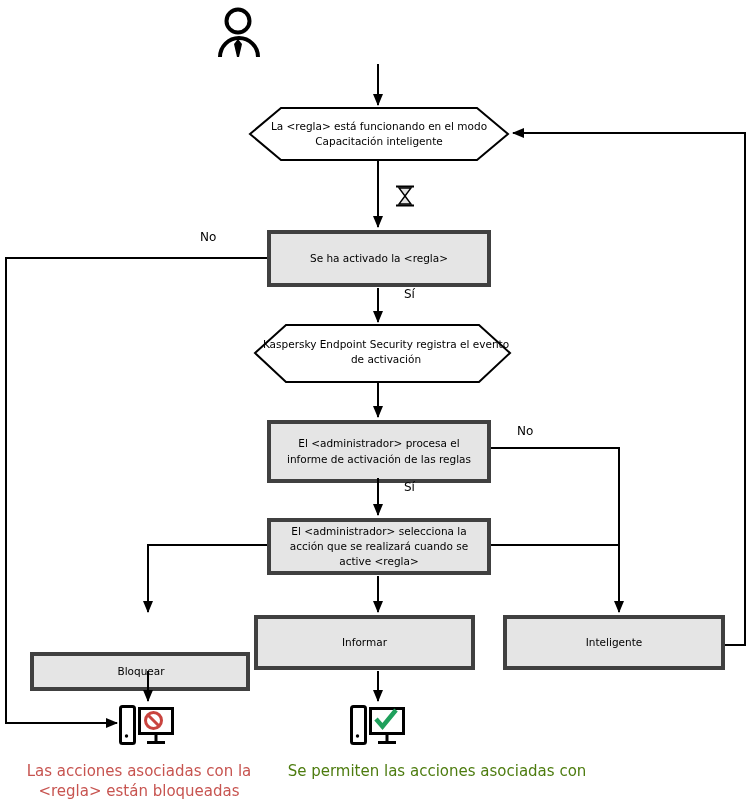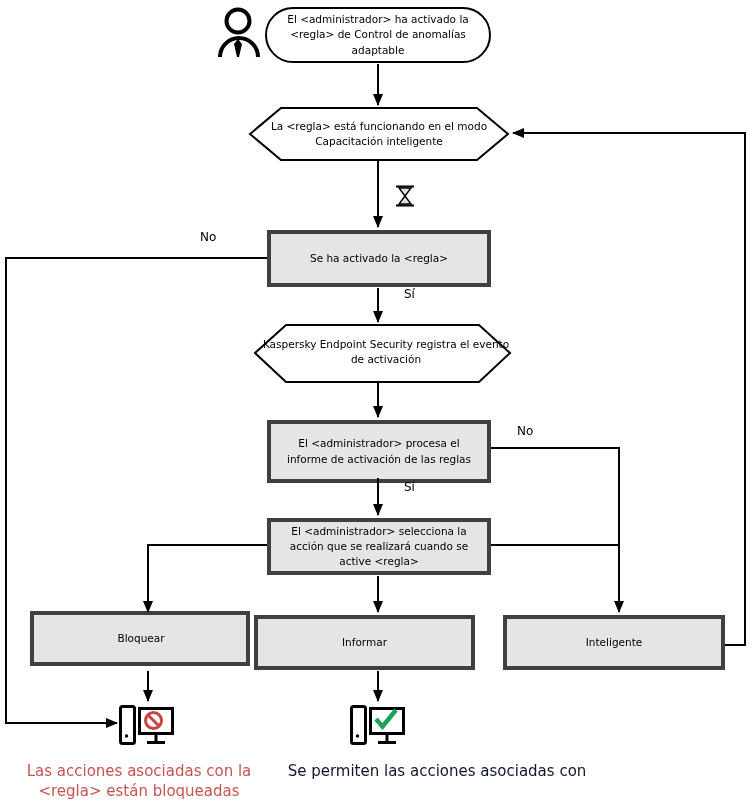--- a/index.html
+++ b/index.html
@@ -9,37 +9,36 @@
         text-align:center;font-size:10.5px;line-height:1.45;box-sizing:border-box;
         z-index:1;padding:2px 10px;}
   .rect{border:4px solid #404040;background:#e5e5e5;}
   .stadium{border:2px solid #000;background:#fff;border-radius:28px;padding:2px 16px;}
   .hextext{z-index:3;padding:0;}
   .edge-label{position:absolute;font-size:12px;z-index:3;}
   .train-label{position:absolute;font-size:15px;z-index:3;white-space:nowrap;}
   .caption{position:absolute;text-align:center;font-size:15px;line-height:1.35;z-index:3;}
   .caption span{display:block;}
   .caption.blocked{color:#c75450;}
-  .caption.allowed{color:#0f172a;}
+  .caption.allowed{color:#4d7c0f;}
   svg.layer{position:absolute;left:0;top:0;z-index:2;pointer-events:none;}
 </style>
 </head>
 <body>
 
 <div class="stage">
 
-  <div class="node stadium" style="left:265px;top:7px;width:226px;height:56px;">El &lt;administrador&gt; ha activado la &lt;regla&gt; de Control de anomalías adaptable</div>
 
   <div class="node rect" style="left:267px;top:230px;width:224px;height:57px;">Se ha activado la &lt;regla&gt;</div>
 
   <div class="node rect" style="left:267px;top:420px;width:224px;height:63px;">El &lt;administrador&gt; procesa el informe de activación de las reglas</div>
 
   <div class="node rect" style="left:267px;top:518px;width:224px;height:57px;">El &lt;administrador&gt; selecciona la acción que se realizará cuando se active &lt;regla&gt;</div>
 
-  <div class="node rect" style="left:30px;top:611px;width:220px;height:55px;padding-left:12px;">Bloquear</div>
+  <div class="node rect" style="left:30px;top:652px;width:220px;height:39px;padding-left:12px;">Bloquear</div>
 
   <div class="node rect" style="left:254px;top:615px;width:221px;height:55px;">Informar</div>
 
   <div class="node rect" style="left:503px;top:615px;width:222px;height:55px;">Inteligente</div>
 
   <svg class="layer" width="753" height="812" viewBox="0 0 753 812">
     <defs>
       <marker id="arr" markerUnits="userSpaceOnUse" markerWidth="13" markerHeight="11" refX="11" refY="5" orient="auto">
         <path d="M0,0 L12,5 L0,10 Z" fill="#000"></path>
       </marker>

